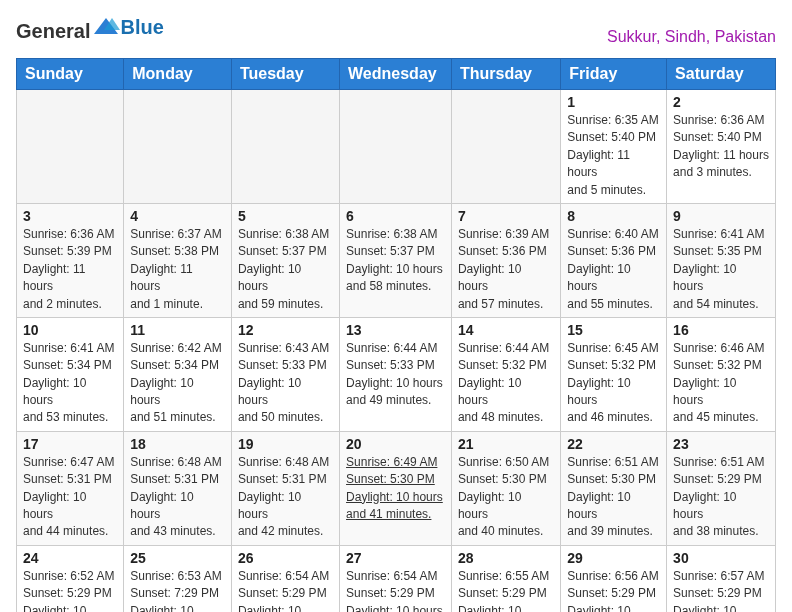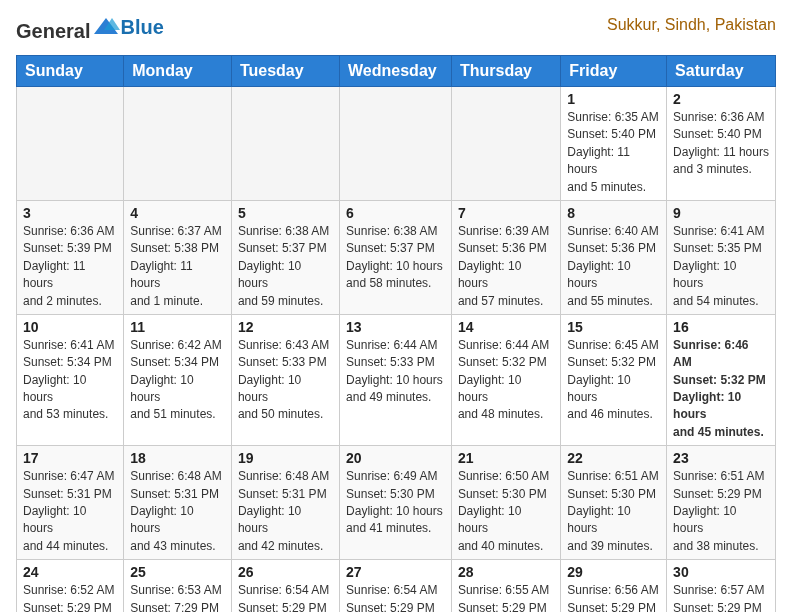--- a/index.html
+++ b/index.html
@@ -37,21 +37,22 @@
     }
     .title-block { text-align: right; }
     .title-month {
       font-size: 36px;
       font-weight: bold;
       color: #222;
       line-height: 1.1;
     }
     .title-location {
       font-size: 16px;
-      color: #a16207;
+      color: #a21caf;
+      margin-top: 12px;
     }
     .calendar {
       width: 100%;
       border-collapse: collapse;
       border: 1px solid #ccc;
     }
     .calendar th {
       background: #2b7fd4;
       color: #fff;
       font-size: 16px;
@@ -229,21 +230,21 @@
         </td>
         <td>
           <span class="day-number">15</span>
           <div class="day-info" style="white-space: pre-line;">Sunrise: 6:45 AM
 Sunset: 5:32 PM
 Daylight: 10 hours
 and 46 minutes.</div>
         </td>
         <td>
           <span class="day-number">16</span>
-          <div class="day-info" style="white-space: pre-line; font-weight: bold;">Sunrise: 6:46 AM
+          <div class="day-info" style="white-space: pre-line;">Sunrise: 6:46 AM
 Sunset: 5:32 PM
 Daylight: 10 hours
 and 45 minutes.</div>
         </td>
       </tr>
       <tr class="row-even">
         <td>
           <span class="day-number">17</span>
           <div class="day-info" style="white-space: pre-line;">Sunrise: 6:47 AM
 Sunset: 5:31 PM
@@ -259,21 +260,21 @@
         </td>
         <td>
           <span class="day-number">19</span>
           <div class="day-info" style="white-space: pre-line;">Sunrise: 6:48 AM
 Sunset: 5:31 PM
 Daylight: 10 hours
 and 42 minutes.</div>
         </td>
         <td>
           <span class="day-number">20</span>
-          <div class="day-info" style="white-space: pre-line;">Sunrise: 6:49 AM
+          <div class="day-info" style="white-space: pre-line; text-decoration: underline;">Sunrise: 6:49 AM
 Sunset: 5:30 PM
 Daylight: 10 hours
 and 41 minutes.</div>
         </td>
         <td>
           <span class="day-number">21</span>
           <div class="day-info" style="white-space: pre-line;">Sunrise: 6:50 AM
 Sunset: 5:30 PM
 Daylight: 10 hours
 and 40 minutes.</div>

